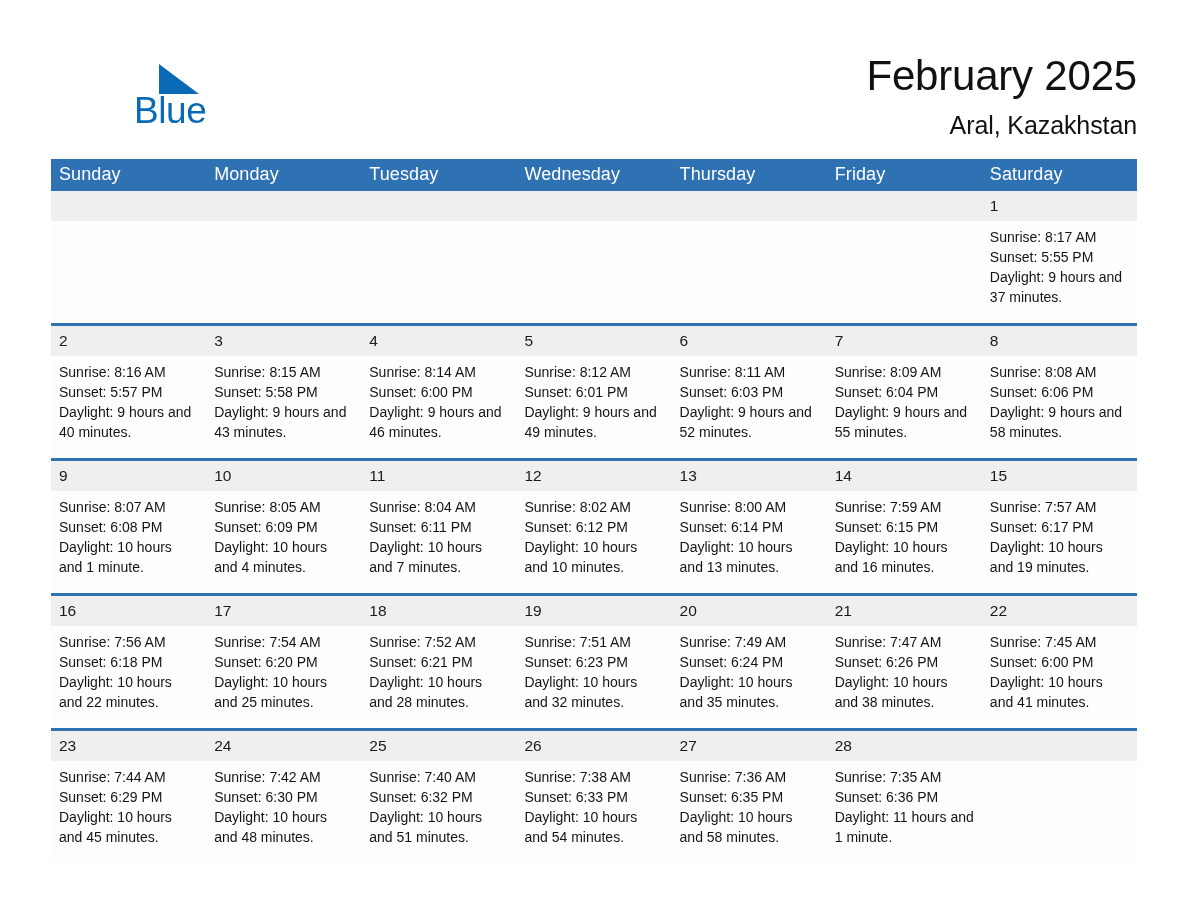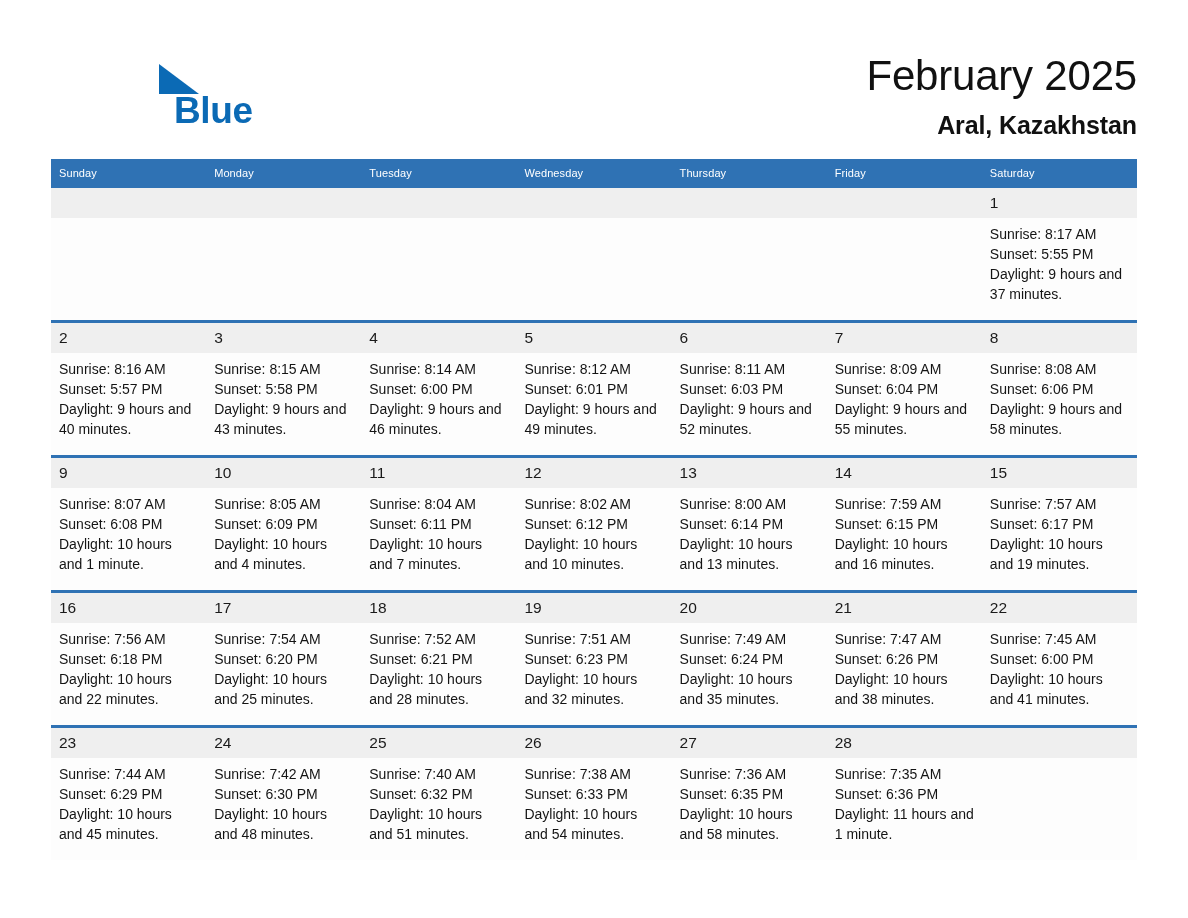--- a/index.html
+++ b/index.html
@@ -59,65 +59,64 @@
     border-left: 40px solid #0b6ab5;
     border-top: 30px solid transparent;
   }
   .logo-blue {
     position: absolute;
     left: 75px;
     top: 37px;
     font-size: 37px;
     letter-spacing: -0.4px;
     color: #0b6ab5;
-    font-weight: 700;
+    font-weight: 400;
     line-height: 44px;
     font-family: "Liberation Sans", sans-serif;
-    margin-left: 40px;
   }
 
   .title-block {
     position: absolute;
     right: 0;
     top: 4px;
     text-align: right;
     width: 640px;
   }
   .cal-title {
     font-size: 42px;
     font-weight: 400;
     color: #111111;
     line-height: 52px;
     letter-spacing: -0.2px;
     margin: 0;
   }
   .cal-subtitle {
     font-size: 25px;
-    font-weight: 700;
+    font-weight: 400;
     color: #111111;
     line-height: 34px;
     margin: 0;
     padding-top: 6px;
     letter-spacing: -0.1px;
   }
 
   
   .calendar {
     position: absolute;
     left: 51px;
     top: 159px;
     width: 1086px;
     border-collapse: collapse;
     table-layout: fixed;
   }
 
   .calendar th {
     background: #2f72b4;
     color: #ffffff;
-    font-size: 11px;
+    font-size: 18px;
     font-weight: 400;
     text-align: left;
     padding: 5px 0 6px 8px;
     height: 18px;
     letter-spacing: 0.1px;
   }
 
   .calendar td {
     vertical-align: top;
     padding: 0;

